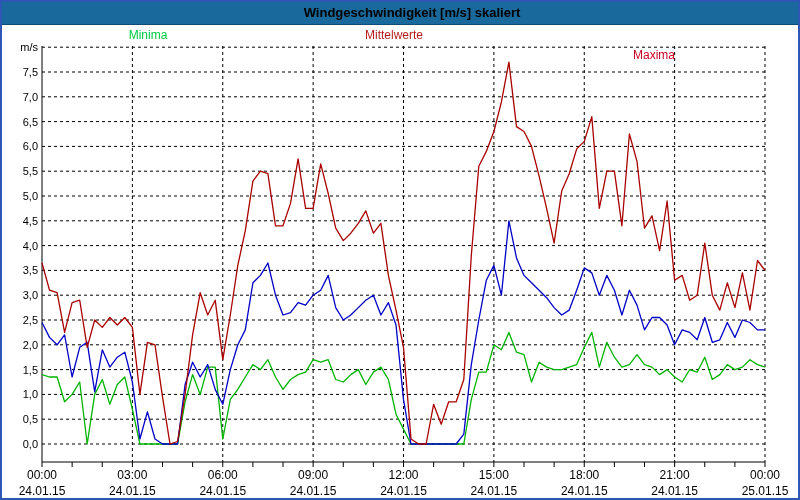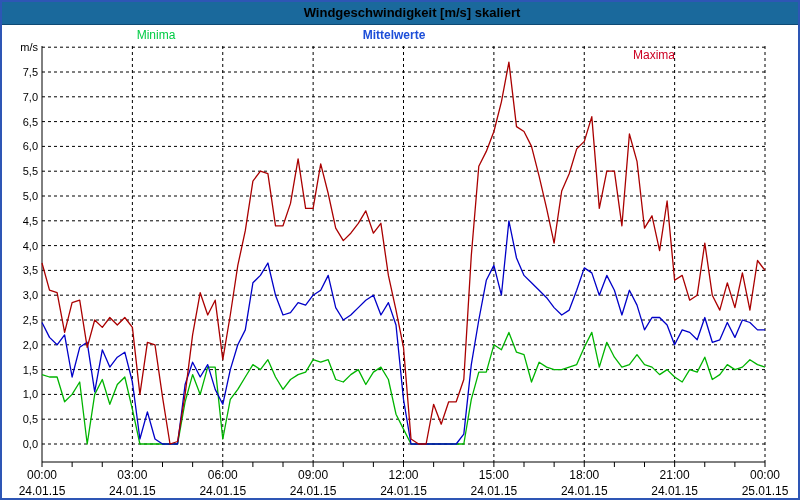--- a/index.html
+++ b/index.html
@@ -1,33 +1,33 @@
 <!DOCTYPE html>
 <html><head>
 <meta charset="utf-8">
 <style>
   html,body{margin:0;padding:0;background:#c0c0c0;font-family:"Liberation Sans",sans-serif;}
   #app{position:relative;width:800px;height:500px;background:#ffffff;border:2px solid #2e56b5;box-sizing:border-box;overflow:hidden;}
   #titlebar{position:absolute;left:0;top:0;width:796px;height:22px;background:#1a699c;border-bottom:1px solid #0e4a74;
             color:#000000;font-size:13px;font-weight:bold;text-align:center;line-height:22px;padding-left:12px;}
   .legend-item{position:absolute;top:26px;font-size:12px;height:14px;line-height:14px;transform:translateX(-50%);white-space:nowrap;}
-  #legend-minima{left:154px;}
+  #legend-minima{left:146px;}
   #legend-mittel{left:392px;}
   #legend-maxima{left:652px;margin-top:20px;}
   #chart{position:absolute;left:0;top:0;width:800px;height:500px;}
   svg text{font-family:"Liberation Sans",sans-serif;}
 </style>
 </head>
 <body>
 
 <div id="app">
   <div id="titlebar">Windgeschwindigkeit [m/s] skaliert</div>
 
   <div class="legend-item" id="legend-minima" style="color: rgb(0, 204, 68);">Minima</div>
-  <div class="legend-item" id="legend-mittel" style="color: #1d4ed8; font-weight: bold;">Mittelwerte</div>
+  <div class="legend-item" id="legend-mittel" style="color: #b91c1c;">Mittelwerte</div>
   <div class="legend-item" id="legend-maxima" style="color: rgb(204, 0, 34);">Maxima</div>
 
   <svg id="chart" viewBox="0 0 800 500" xmlns="http://www.w3.org/2000/svg">
       <line x1="40" y1="442" x2="763" y2="442" stroke="#000000" stroke-width="1" stroke-dasharray="3,3"></line>
       <line x1="40" y1="417.2" x2="763" y2="417.2" stroke="#000000" stroke-width="1" stroke-dasharray="3,3"></line>
       <line x1="40" y1="392.4" x2="763" y2="392.4" stroke="#000000" stroke-width="1" stroke-dasharray="3,3"></line>
       <line x1="40" y1="367.6" x2="763" y2="367.6" stroke="#000000" stroke-width="1" stroke-dasharray="3,3"></line>
       <line x1="40" y1="342.8" x2="763" y2="342.8" stroke="#000000" stroke-width="1" stroke-dasharray="3,3"></line>
       <line x1="40" y1="318" x2="763" y2="318" stroke="#000000" stroke-width="1" stroke-dasharray="3,3"></line>
       <line x1="40" y1="293.2" x2="763" y2="293.2" stroke="#000000" stroke-width="1" stroke-dasharray="3,3"></line>

